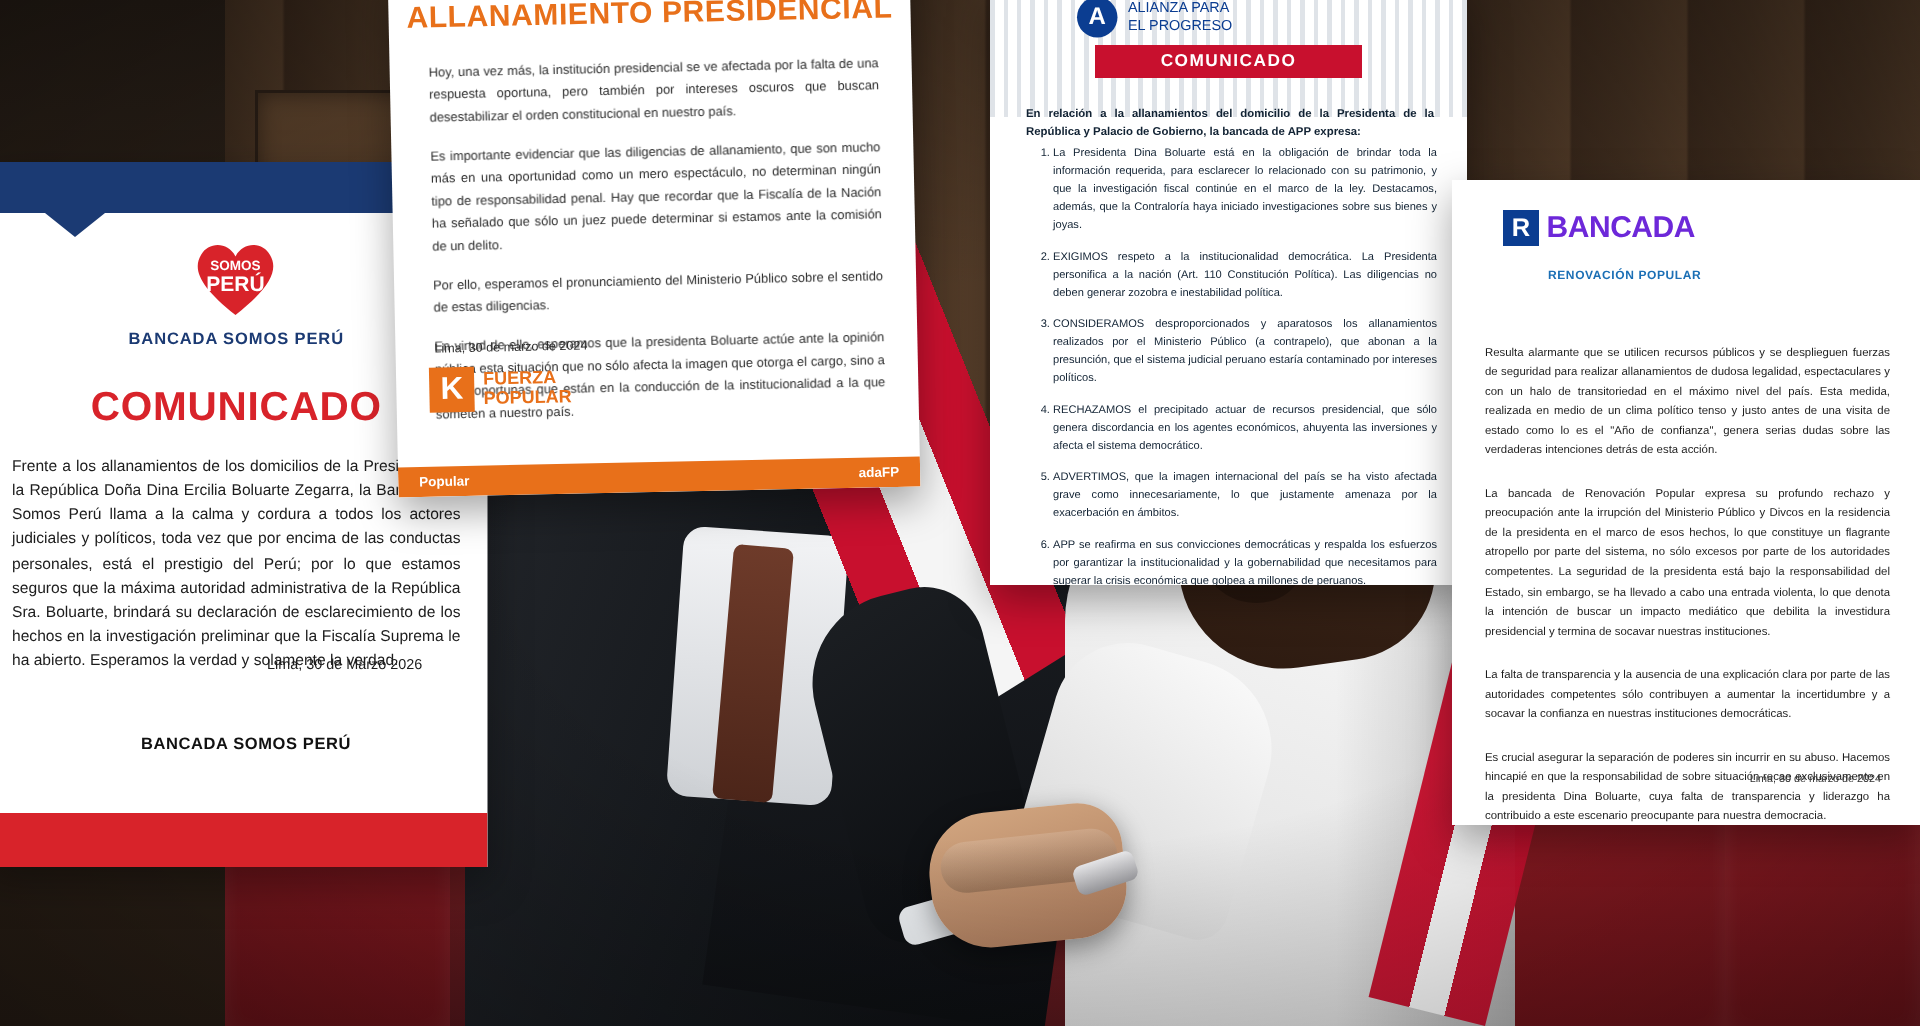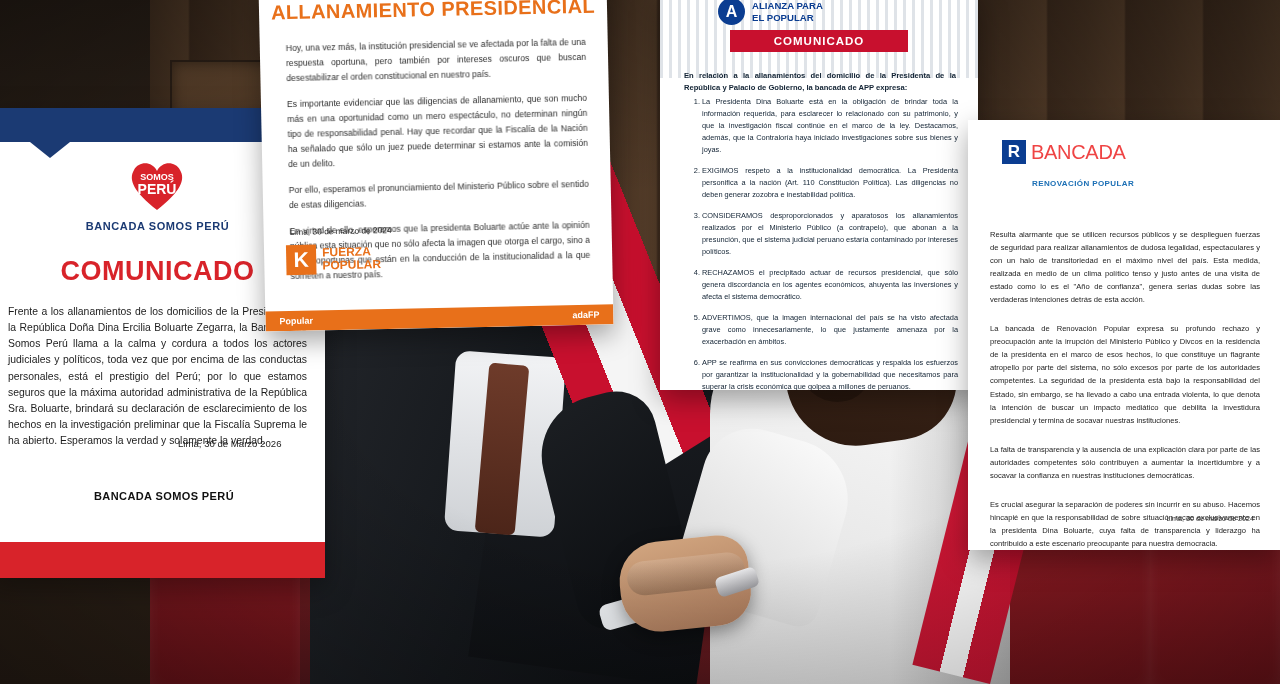--- a/index.html
+++ b/index.html
@@ -345,21 +345,21 @@
     position: absolute; left: 58px; top: 6px;
     display: flex; align-items: center; gap: 7px;
   }
   .doc-app .brand .circle {
     width: 27px; height: 27px; border-radius: 50%;
     background: #0b3d91; color: #fff;
     font-size: 16px; font-weight: bold;
     display: flex; align-items: center; justify-content: center;
   }
   .doc-app .brand .txt {
-    font-size: 9.6px; font-weight: bold; line-height: 1.15; color: #0b3d91;
+    font-size: 9.6px; font-weight: normal; line-height: 1.15; color: #0b3d91;
   }
   .doc-app .tag {
     position: absolute; left: 70px; top: 38px;
     width: 178px; height: 22px; background: #c8102e;
     color: #fff; font-size: 11.5px; font-weight: bold; letter-spacing: 1px;
     display: flex; align-items: center; justify-content: center;
   }
   .doc-app .intro {
     position: absolute; left: 24px; right: 22px; top: 78px;
     font-size: 7.6px; line-height: 1.6; color: #123;
@@ -380,21 +380,21 @@
   .doc-rp .brand {
     position: absolute; left: 34px; top: 20px;
     display: flex; align-items: center; gap: 5px;
   }
   .doc-rp .brand .r {
     width: 24px; height: 24px; background: #0b3d91; color: #fff;
     font-size: 17px; font-weight: bold;
     display: flex; align-items: center; justify-content: center;
   }
   .doc-rp .brand .name {
-    font-size: 20px; font-weight: normal; color: #ef4444; letter-spacing: -.3px;
+    font-size: 20px; font-weight: bold; color: #6d28d9; letter-spacing: -.3px;
   }
   .doc-rp .sub {
     position: absolute; left: 64px; top: 59px;
     font-size: 8px; font-weight: bold; color: #1b6fb5; letter-spacing: .4px;
   }
   .doc-rp .pron {
     position: absolute; left: 0; top: 62px; width: 100%;
     text-align: center;
     font-size: 11.5px; font-weight: bold; color: #111;
   }
@@ -497,21 +497,21 @@
       <span>adaFP</span>
     </div>
   </div>
 
   <div class="doc doc-app">
     <div class="stripes"></div>
     <div class="brand">
       <div class="circle">A</div>
       <div class="txt">
         <div>ALIANZA PARA</div>
-        <div>EL POPULAR</div>
+        <div>EL PROGRESO</div>
       </div>
     </div>
     <div class="tag">COMUNICADO</div>
     <div class="intro blurline">En relación a la allanamientos del domicilio de la Presidenta de la República y Palacio de Gobierno, la bancada de APP expresa:</div>
     <ol class="blurline">
       <li>La Presidenta Dina Boluarte está en la obligación de brindar toda la información requerida, para esclarecer lo relacionado con su patrimonio, y que la investigación fiscal continúe en el marco de la ley. Destacamos, además, que la Contraloría haya iniciado investigaciones sobre sus bienes y joyas.</li>
       <li>EXIGIMOS respeto a la institucionalidad democrática. La Presidenta personifica a la nación (Art. 110 Constitución Política). Las diligencias no deben generar zozobra e inestabilidad política.</li>
       <li>CONSIDERAMOS desproporcionados y aparatosos los allanamientos realizados por el Ministerio Público (a contrapelo), que abonan a la presunción, que el sistema judicial peruano estaría contaminado por intereses políticos.</li>
       <li>RECHAZAMOS el precipitado actuar de recursos presidencial, que sólo genera discordancia en los agentes económicos, ahuyenta las inversiones y afecta el sistema democrático.</li>
       <li>ADVERTIMOS, que la imagen internacional del país se ha visto afectada grave como innecesariamente, lo que justamente amenaza por la exacerbación en ámbitos.</li>

